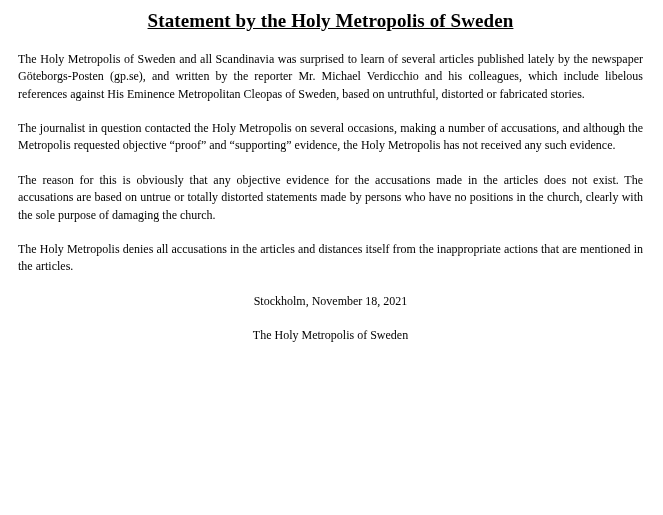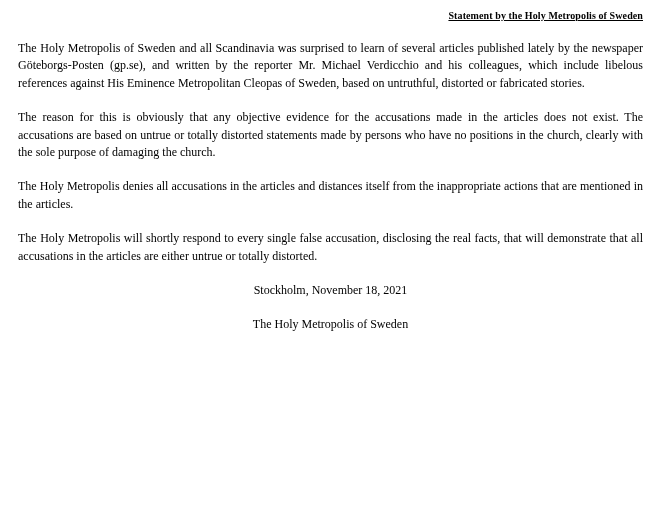--- a/index.html
+++ b/index.html
@@ -15,23 +15,23 @@
     color: #000000;
   }
   .page {
     width: 663px;
     height: 515px;
     box-sizing: border-box;
     padding: 6px 20px 0 18px;
     position: relative;
   }
   .doc-title {
-    text-align: right;
+    text-align: center;
     font-weight: bold;
-    font-size: 10px;
+    font-size: 19px;
     line-height: 1.2;
     text-decoration: underline;
     margin: 4px 0 0 0;
     letter-spacing: 0.1px;
   }
   .body-text {
     margin-top: 18px;
   }
   p.para {
     font-size: 12px;
@@ -52,25 +52,25 @@
 <body>
 
 <div class="page">
 
   <h1 class="doc-title">Statement by the Holy Metropolis of Sweden</h1>
 
   <div class="body-text">
 
     <p class="para">The Holy Metropolis of Sweden and all Scandinavia was surprised to learn of several articles published lately by the newspaper Göteborgs-Posten (gp.se), and written by the reporter Mr. Michael Verdicchio and his colleagues, which include libelous references against His Eminence Metropolitan Cleopas of Sweden, based on untruthful, distorted or fabricated stories.</p>
 
+    <p class="para">The journalist in question contacted the Holy Metropolis on several occasions, making a number of accusations, and although the Metropolis requested objective “proof” and “supporting” evidence, the Holy Metropolis has not received any such evidence.</p>
 
     <p class="para">The reason for this is obviously that any objective evidence for the accusations made in the articles does not exist. The accusations are based on untrue or totally distorted statements made by persons who have no positions in the church, clearly with the sole purpose of damaging the church.</p>
 
     <p class="para">The Holy Metropolis denies all accusations in the articles and distances itself from the inappropriate actions that are mentioned in the articles.</p>
 
-    <p class="para">The Holy Metropolis will shortly respond to every single false accusation, disclosing the real facts, that will demonstrate that all accusations in the articles are either untrue or totally distorted.</p>
 
     <p class="para plain">Stockholm, November 18, 2021</p>
 
     <p class="para plain">The Holy Metropolis of Sweden</p>
 
   </div>
 </div>
 
 </body></html>

